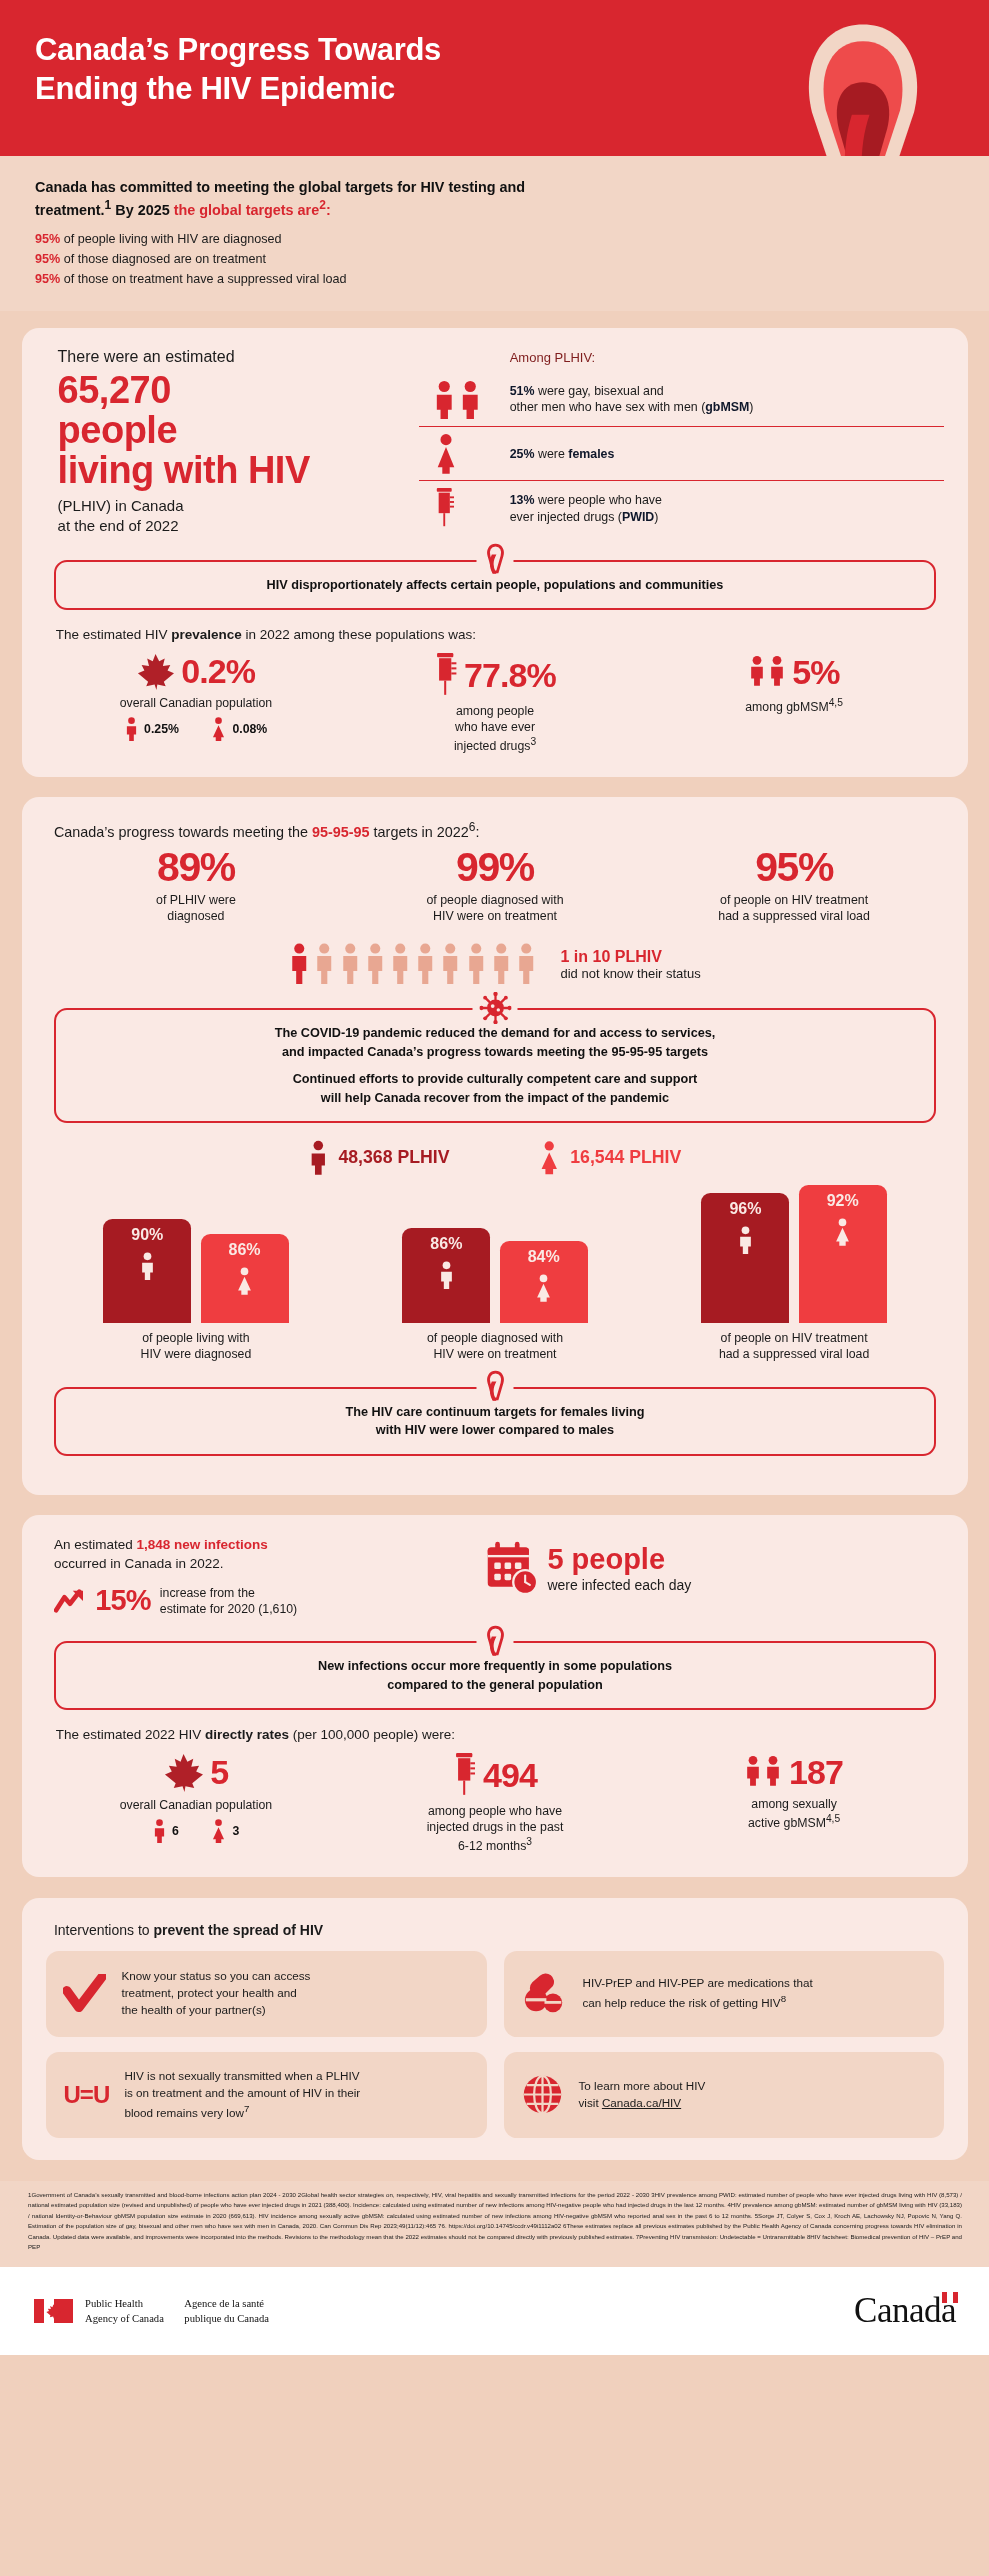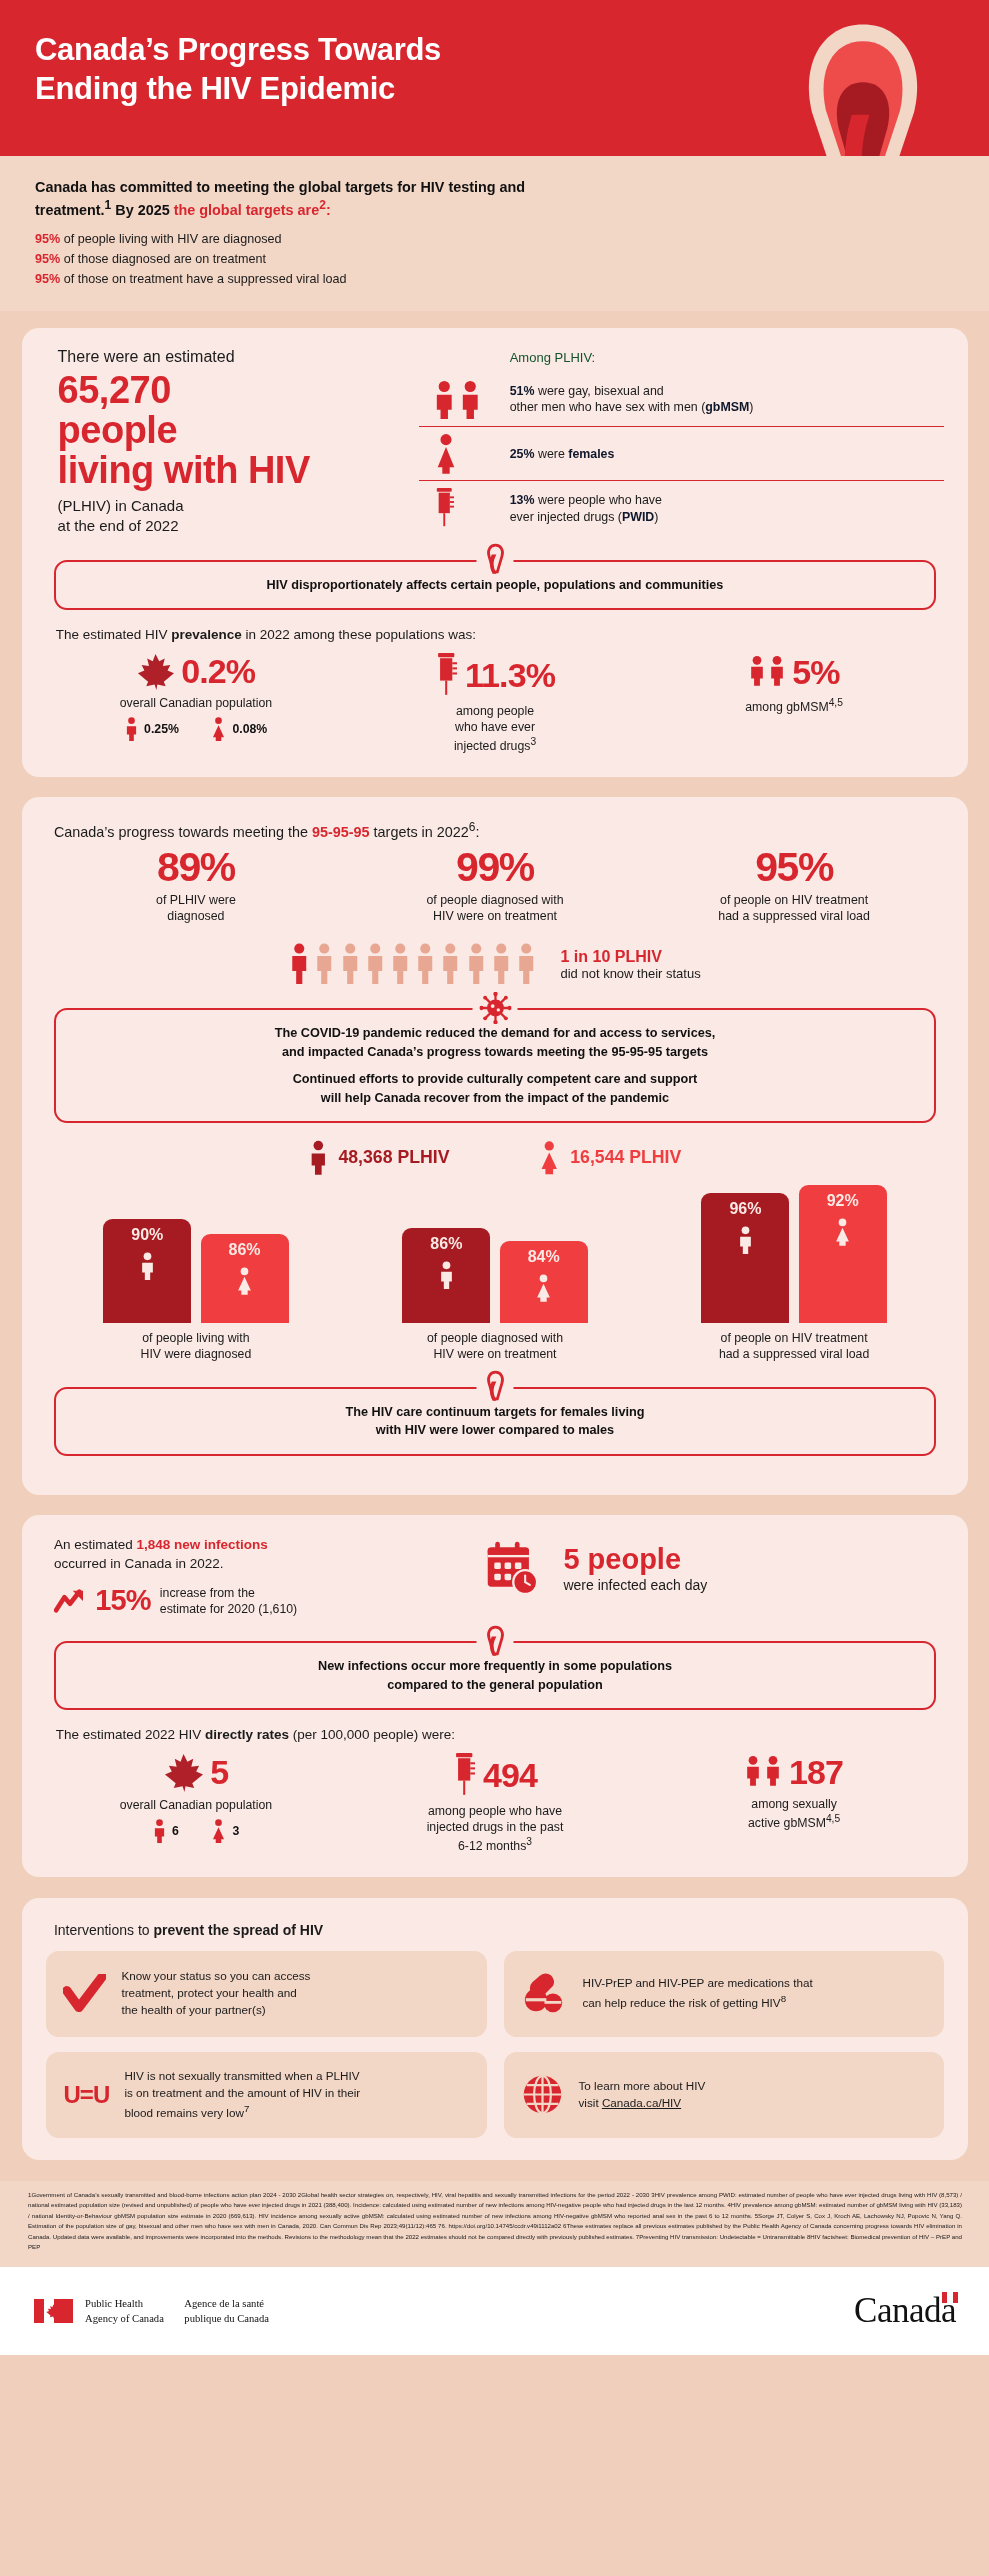--- a/index.html
+++ b/index.html
@@ -75,21 +75,21 @@
   .s1-left .big {
     color: #d8262f;
     font-size: 38px;
     font-weight: bold;
     line-height: 1.06;
     letter-spacing: -0.5px;
   }
   .s1-left .post { font-size: 15px; color: #1b1b1b; line-height: 1.3; margin-top: 5.6px; }
 
   .s1-right { flex: 1; padding-top: 1.9px; }
-  .s1-right .amongtitle { font-size: 13px; color: #14532d; margin-bottom: 7.5px; padding-left: 91px;}
+  .s1-right .amongtitle { font-size: 13px; color: #7f1d1d; margin-bottom: 7.5px; padding-left: 91px;}
   .s1-row {
     display: flex;
     align-items: center;
     min-height: 54px;
     padding: 5.6px 0;
   }
   .s1-row + .s1-row { border-top: 1.9px solid #d8262f; }
   .s1-icon { width: 91px; display: flex; align-items: center; justify-content: flex-start; padding-left: 15px; gap: 5.6px;}
   .s1-txt { font-size: 12.4px; color: #1b1b1b; line-height: 1.35; }
   .s1-txt b { color: #0f172a; }
@@ -170,21 +170,21 @@
   .bg .cap { font-size: 12.3px; color: #1b1b1b; line-height: 1.33; margin-top: 7.5px; }
 
   
   .ni { display: flex; align-items: flex-start; }
   .ni-left { width: 438px; padding-left: 7.5px; }
   .ni-left .l1 { font-size: 13.5px; color: #1b1b1b; line-height: 1.38; }
   .ni-left .l1 b { color: #d8262f; font-weight: bold; }
   .ni-pct { display: flex; align-items: center; gap: 9.3px; margin-top: 11.2px; }
   .ni-pct .p { color: #d8262f; font-size: 29px; font-weight: bold; letter-spacing: -0.9px; }
   .ni-pct .t { font-size: 12.3px; color: #1b1b1b; line-height: 1.32; }
-  .ni-right { display: flex; align-items: center; gap: 21px; padding-top: 3.7px; }
+  .ni-right { display: flex; align-items: center; gap: 5px; padding-top: 3.7px; }
   .ni-right .big { color: #d8262f; font-size: 29px; font-weight: bold; line-height: 1.05;}
   .ni-right .sm { font-size: 14px; color: #1b1b1b; margin-top: 2.8px; }
 
   
   .iv-title { font-size: 14px; color: #1b1b1b; margin: 3.7px 0 13px 7.5px; }
   .iv-title b { font-weight: bold; }
   .iv-grid { display: grid; grid-template-columns: 1fr 1fr; gap: 15px 17px; }
   .iv-box {
     background: #f2d6c6;
     border-radius: 13px;
@@ -384,21 +384,21 @@
       <div>
         <div class="stat-top">
           <svg width="22.4" height="47" viewBox="0 0 22 46">
               <rect x="3" y="1" width="16" height="4" rx="1" fill="#d8262f"></rect>
               <rect x="5" y="6" width="12" height="22" fill="#d8262f"></rect>
               <rect x="10" y="28" width="2" height="14" fill="#d8262f"></rect>
               <rect x="17" y="10" width="5" height="2" fill="#d8262f"></rect>
               <rect x="17" y="15" width="5" height="2" fill="#d8262f"></rect>
               <rect x="17" y="20" width="5" height="2" fill="#d8262f"></rect>
             </svg>
-          <span class="stat-num">11.3%</span>
+          <span class="stat-num">77.8%</span>
         </div>
         <div class="stat-cap">
           <span>among people</span><br>
           <span>who have ever</span><br>
           <span>injected drugs</span><sup>3</sup>
         </div>
       </div>
 
       <div>
         <div class="stat-top">

